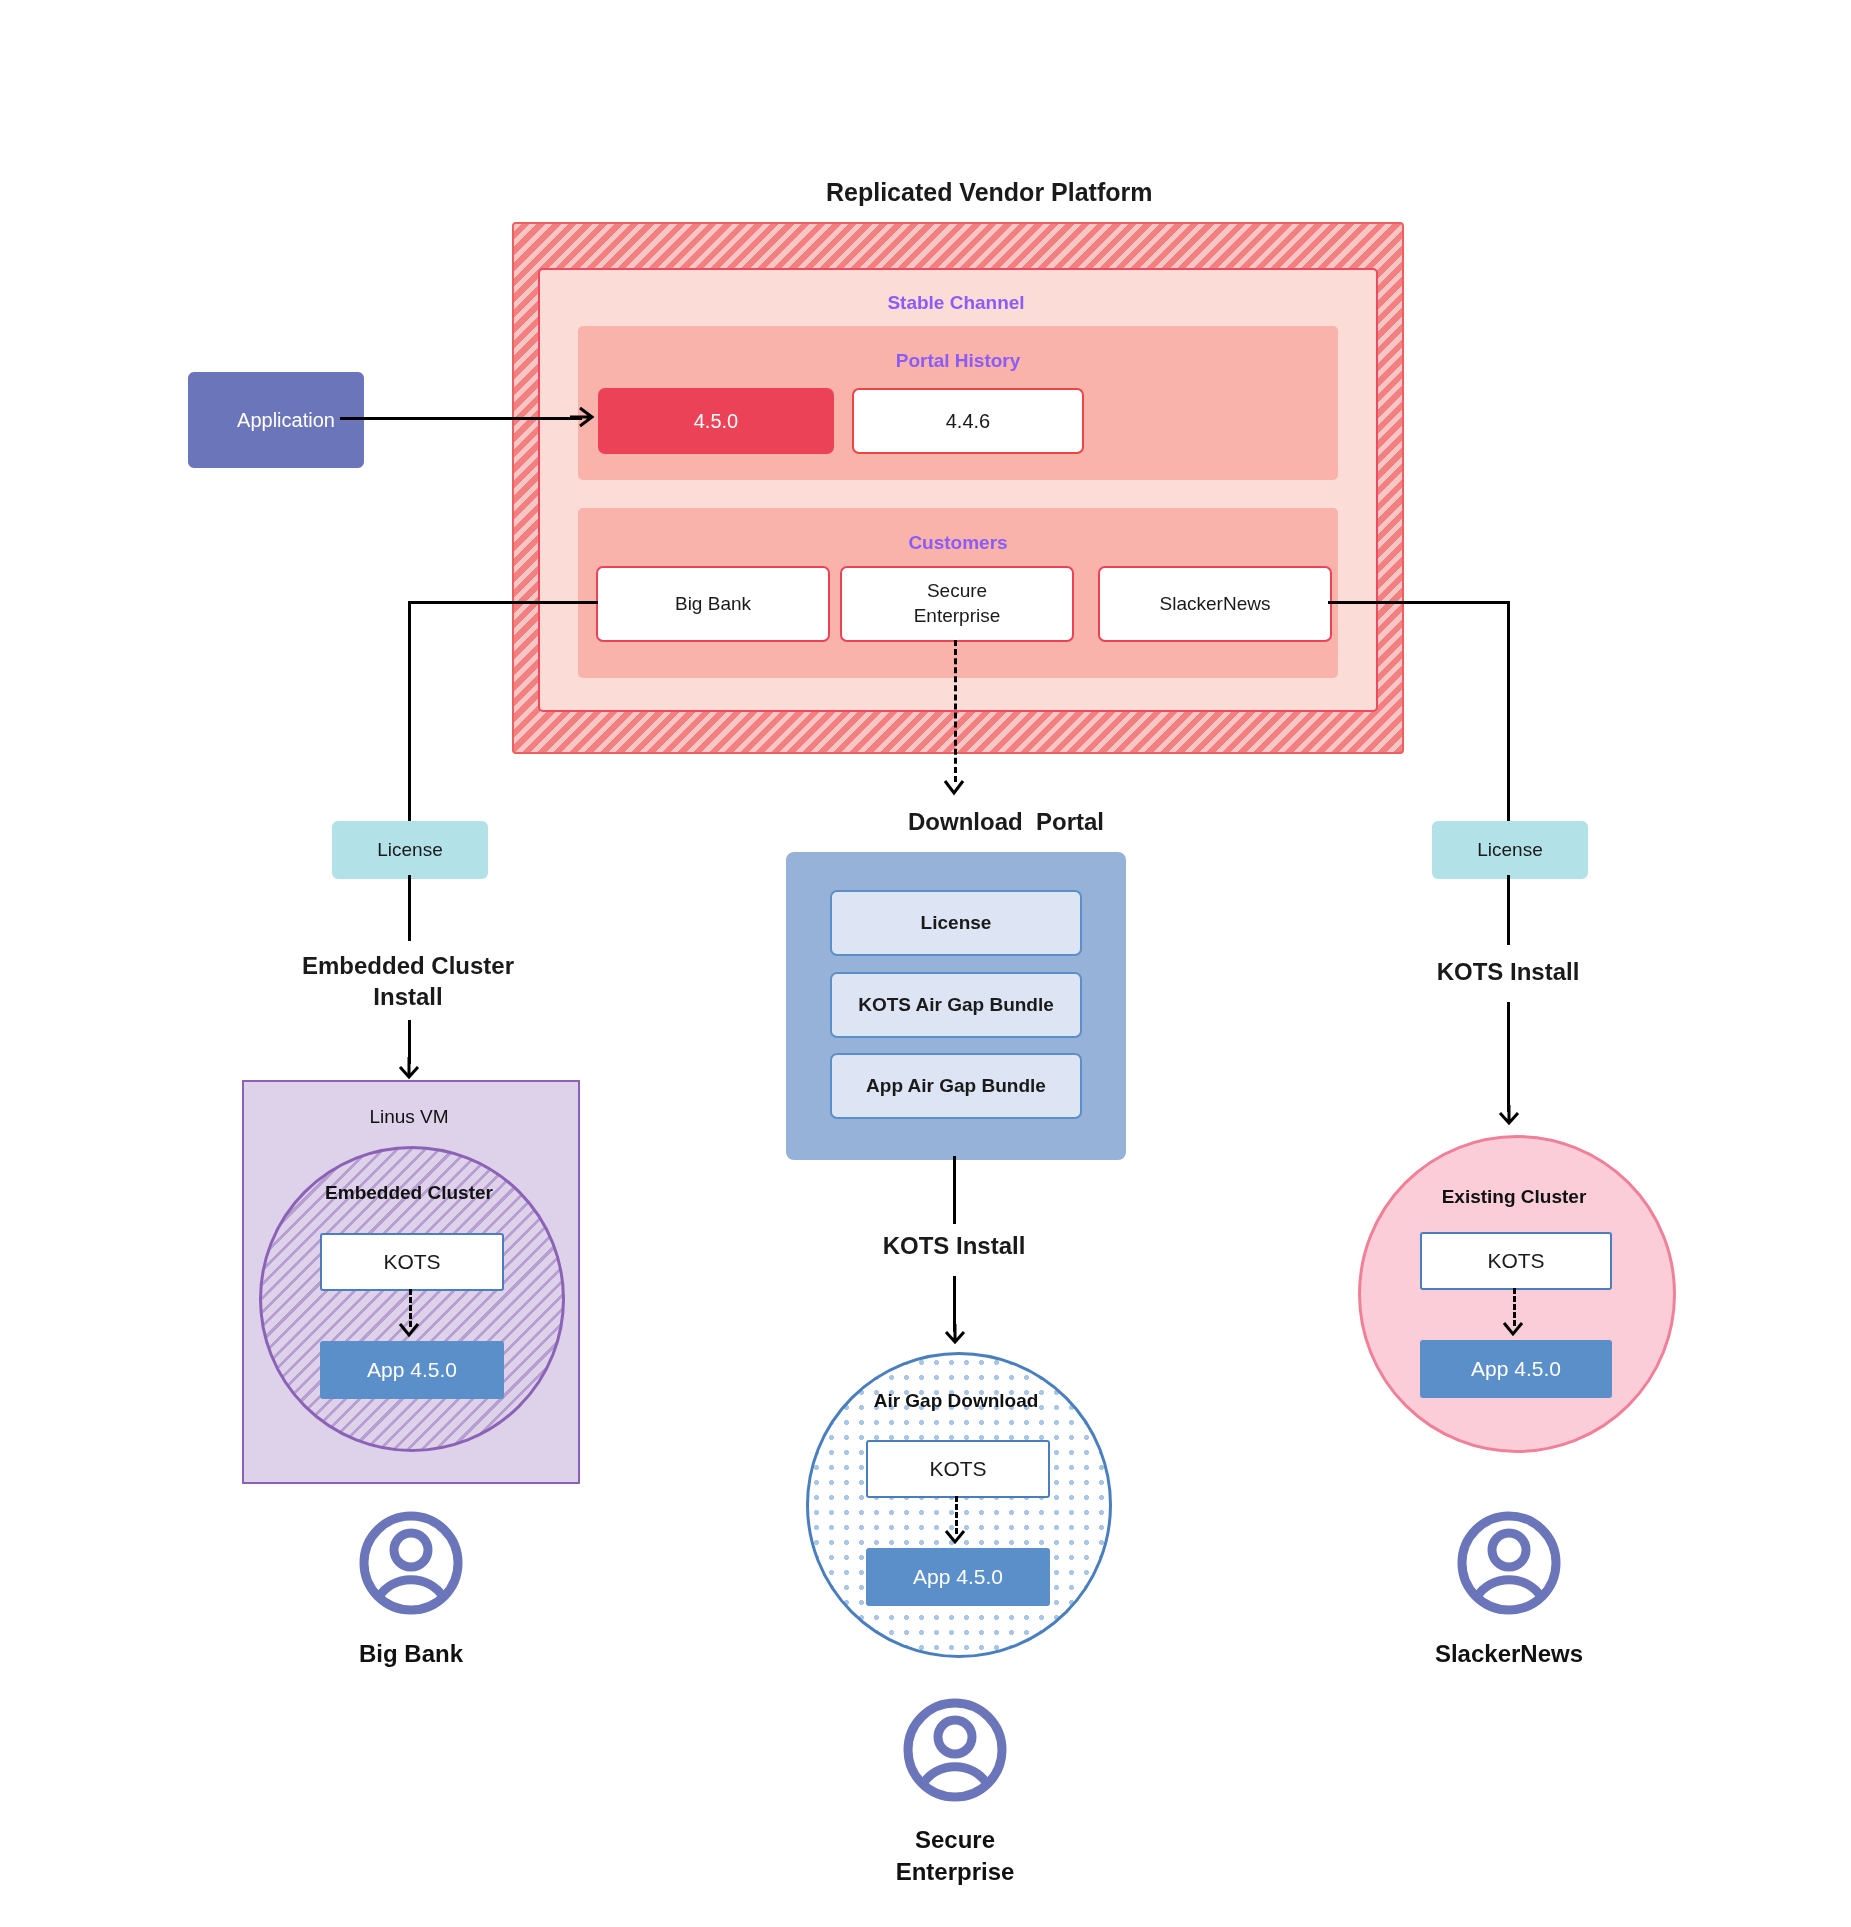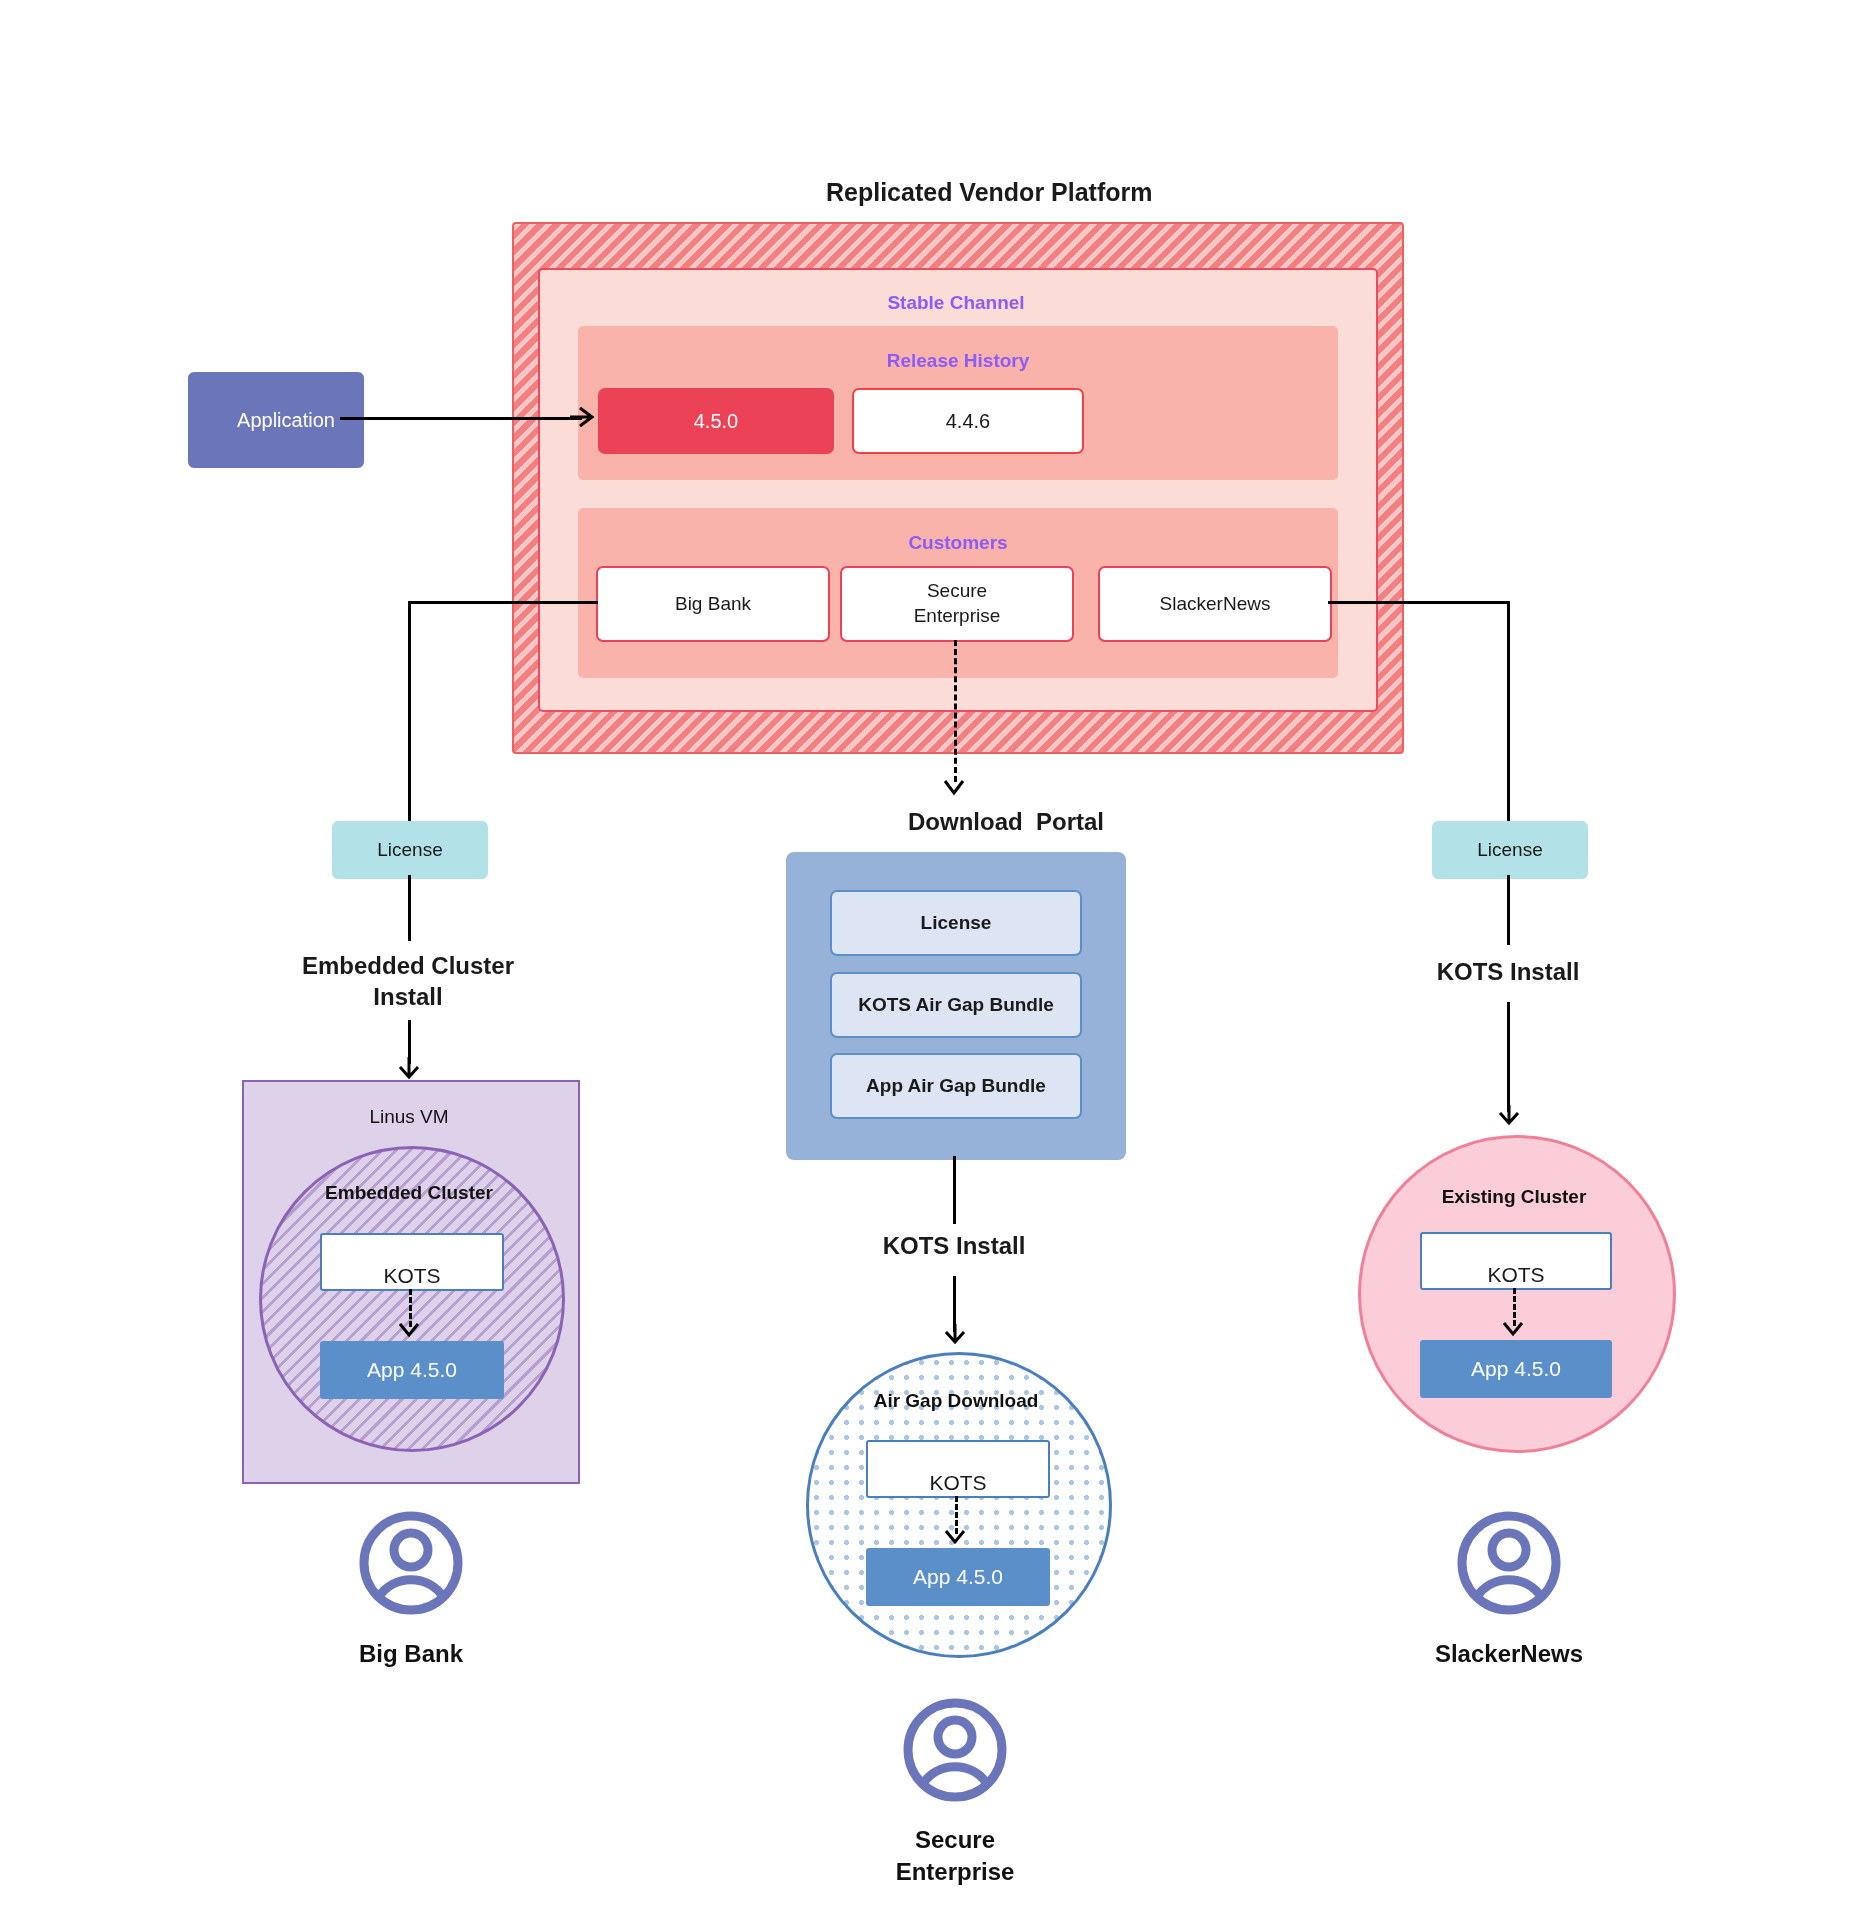--- a/index.html
+++ b/index.html
@@ -143,21 +143,21 @@
     border-radius:50%;
     border:3px solid #f08098;
     background:#fbcdd8;
   }
 
   .kots-box{
     background:#ffffff;
     border:2px solid #4a7fbf;
     border-radius:3px;
     color:#1a1a1a;
-    font-size:21px;font-weight:400;align-items:flex-end;
+    font-size:21px;font-weight:400;
   }
   .app-ver-box{
     background:#5b8fc9;
     border:2px solid #5b8fc9;
     border-radius:3px;
     color:#ffffff;
     font-size:21px;font-weight:400;
   }
   .cluster-title{
     font-size:19px;font-weight:700;color:#111111;
@@ -187,21 +187,21 @@
 <div id="stage">
 
   <div class="abs title-main" style="left:826px;top:178px;">Replicated Vendor Platform</div>
 
   <div class="abs platform" style="left:512px;top:222px;width:888px;height:528px;"></div>
 
   <div class="abs channel" style="left:538px;top:268px;width:836px;height:440px;"></div>
   <div class="abs panel-title" style="left:538px;top:292px;width:836px;">Stable Channel</div>
 
   <div class="abs subpanel" style="left:578px;top:326px;width:760px;height:154px;"></div>
-  <div class="abs panel-title" style="left:578px;top:350px;width:760px;">Release History</div>
+  <div class="abs panel-title" style="left:578px;top:350px;width:760px;">Portal History</div>
 
   <div class="abs rel-active ctr" style="left:598px;top:388px;width:232px;height:62px;">
     <span>4.5.0</span>
   </div>
   <div class="abs rel-old ctr" style="left:852px;top:388px;width:228px;height:62px;">
     <span>4.4.6</span>
   </div>
 
   <div class="abs subpanel" style="left:578px;top:508px;width:760px;height:170px;"></div>
   <div class="abs panel-title" style="left:578px;top:532px;width:760px;">Customers</div>

